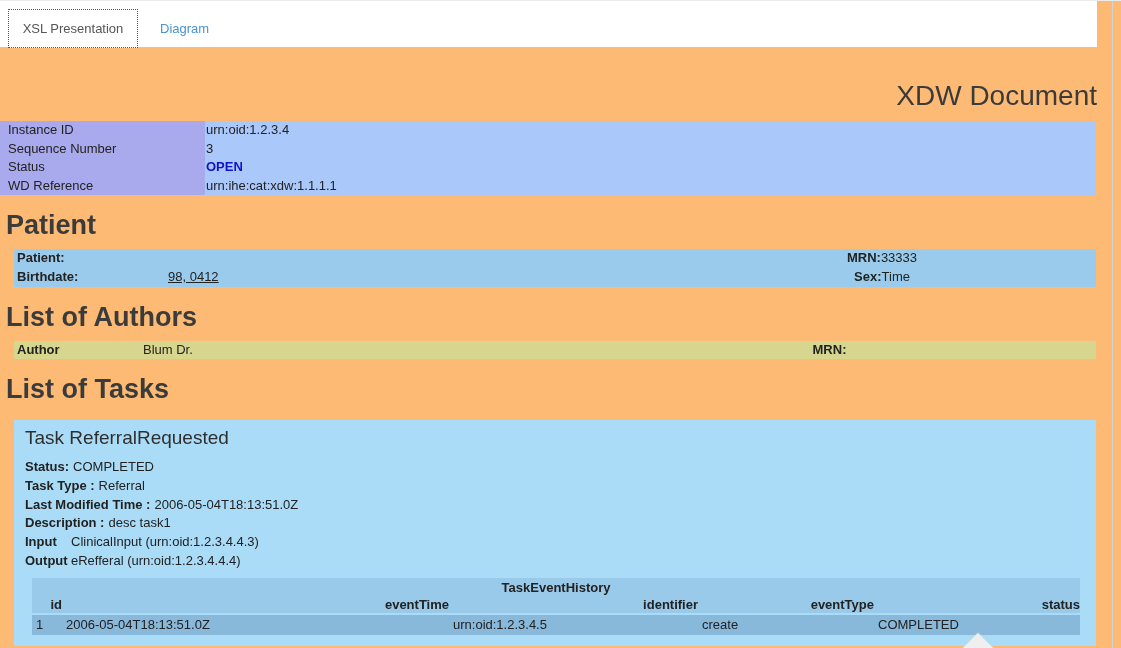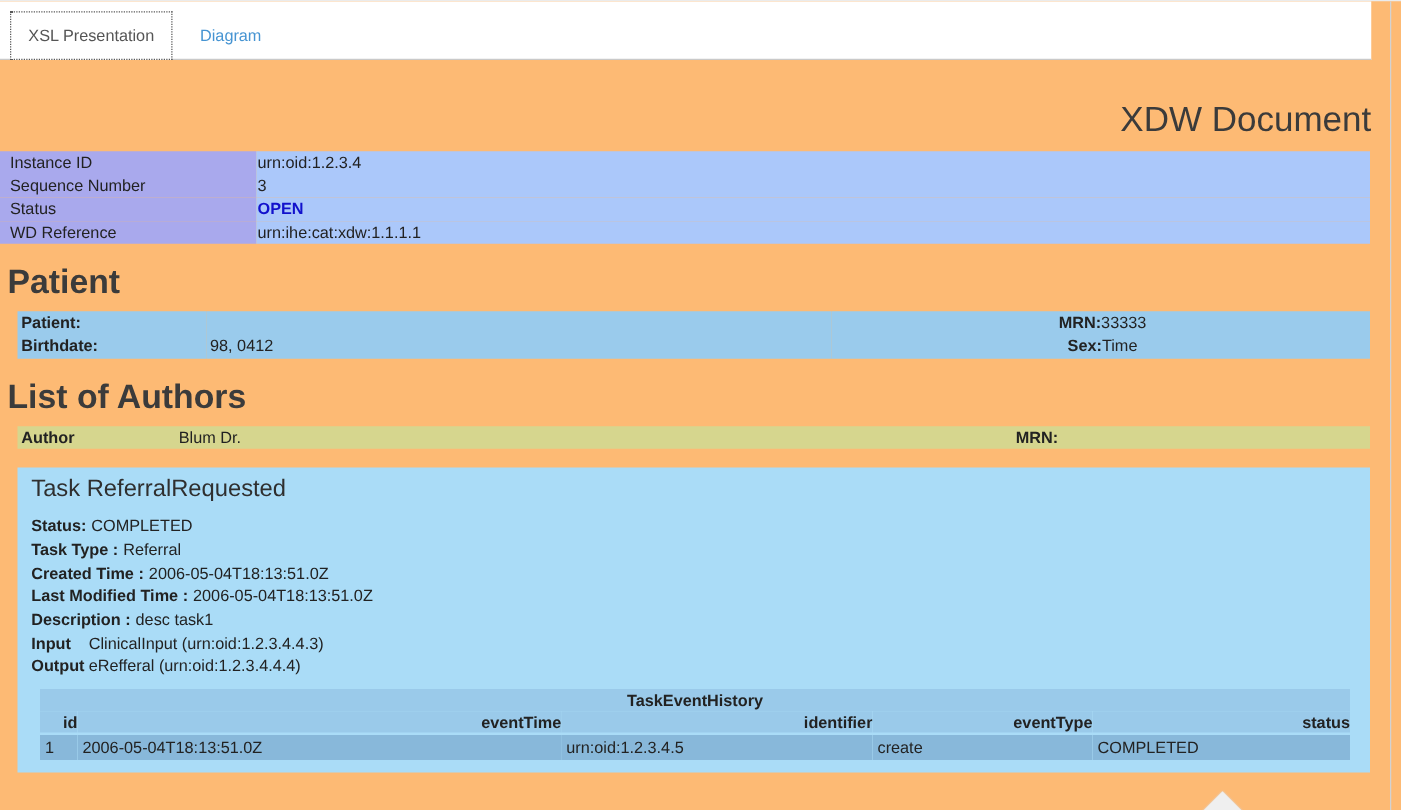--- a/index.html
+++ b/index.html
@@ -25,21 +25,21 @@
   .doc-info td { padding:2px 0 2px 8px; line-height:14.6px; vertical-align:top; }
   .doc-info td.key { background:#a9a9ed; width:205px; }
   .doc-info td.val { background:#abc8fa; padding-left:1px; }
   .doc-info .status-open { color:#1111cc; font-weight:700; }
 
   .patient-table, .authors-table { width:1082px; margin-left:14px; }
   .patient-table td, .authors-table td { padding:2px 0 2px 3px; line-height:14.6px; }
   .patient-table td { background:#9acbec; }
   .authors-table td { background:#d6d68e; }
   .patient-table td.c1 { width:151px; }
-  .patient-table td.c2 { width:500px; }
+  .patient-table td.c2 { width:500px;text-decoration:underline; }
   .patient-table td.c3 { text-align:center; }
   .authors-table td.c1 { width:126px; }
   .authors-table td.c2 { width:420px; }
   .authors-table td.c3 { text-align:center; }
 
   .task-box { width:1082px; margin-left:14px; margin-top:15px; background:#aadcf7;
               padding:4px 0 10px 11px; min-height:226px; }
   .task-title { font-size:19px; font-weight:400; color:#2f2f2f; margin:3px 0 9px 0; }
   .detail-line { line-height:18.7px; color:#222; }
   .detail-line .val { margin-left:4px; }
@@ -114,26 +114,26 @@
     <table class="authors-table">
       <tbody>
         <tr>
           <td class="c1"><b>Author</b></td>
           <td class="c2">Blum Dr.</td>
           <td class="c3"><b>MRN:</b><span></span></td>
         </tr>
       </tbody>
     </table>
 
+    <h2 class="section">List of Tasks</h2>
     <div class="task-box">
       <div class="task-title">Task ReferralRequested</div>
 
       <div class="detail-line"><b>Status:</b><span class="val">COMPLETED</span></div>
       <div class="detail-line"><b>Task Type :</b><span class="val">Referral</span></div>
-      <div class="detail-line"><b>Created Time :</b><span class="val">2006-05-04T18:13:51.0Z</span></div>
       <div class="detail-line"><b>Last Modified Time :</b><span class="val">2006-05-04T18:13:51.0Z</span></div>
       <div class="detail-line"><b>Description :</b><span class="val">desc task1</span></div>
       <div class="detail-line wide"><b>Input</b><span class="val">ClinicalInput (urn:oid:1.2.3.4.4.3)</span></div>
       <div class="detail-line wide"><b>Output</b><span class="val">eRefferal (urn:oid:1.2.3.4.4.4)</span></div>
 
       <table class="events">
         <colgroup>
           <col class="col-id">
             <col class="col-time">
             <col class="col-ident">

